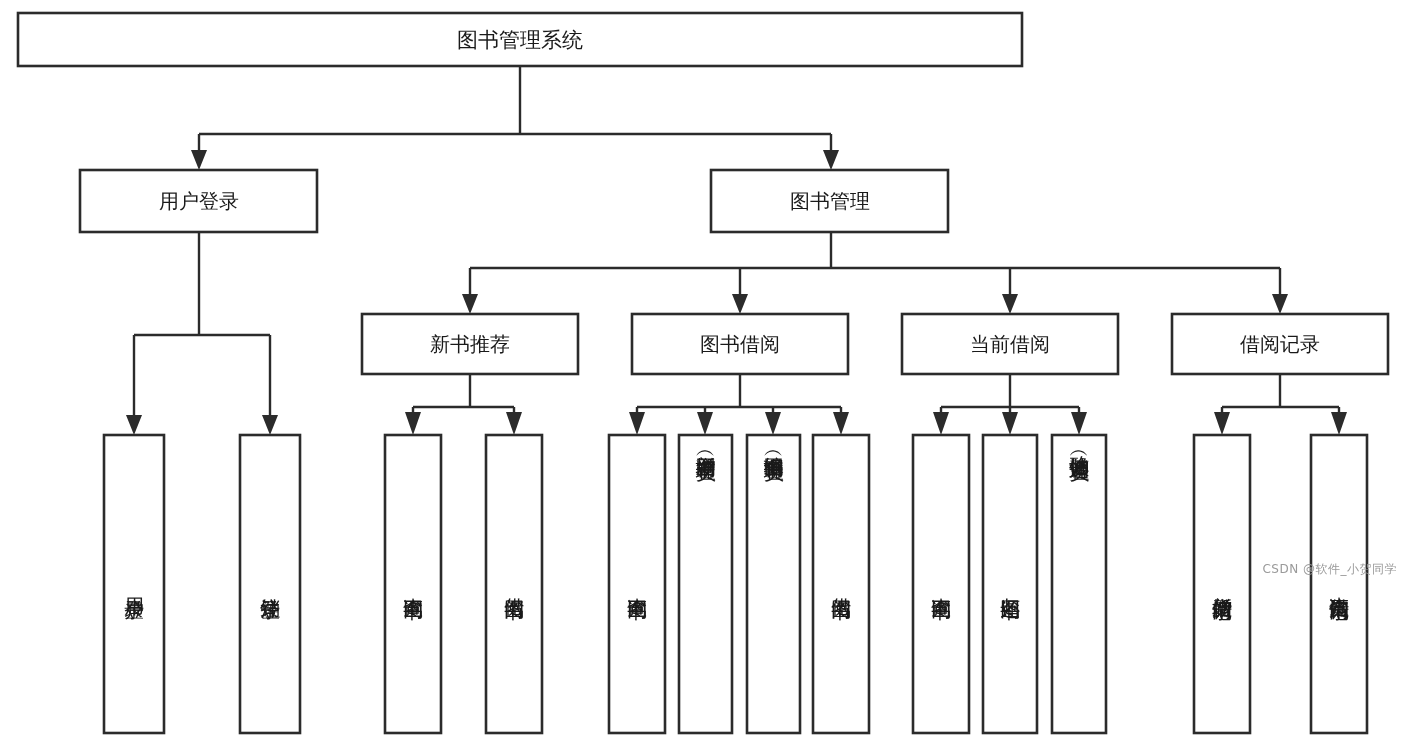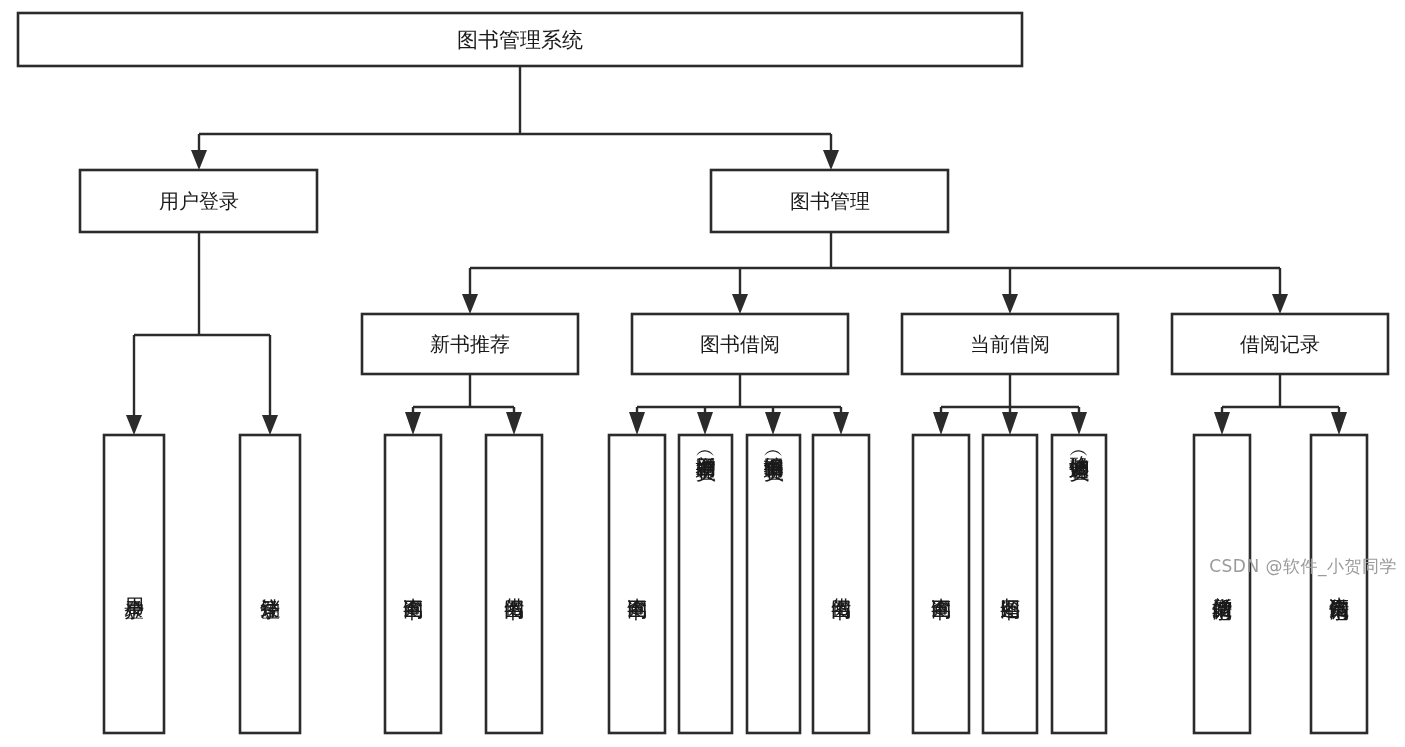--- a/index.html
+++ b/index.html
@@ -69,21 +69,21 @@
     text-orientation: upright;
     letter-spacing: 1px;
     white-space: nowrap;
     text-align: center;
   }
   .watermark {
     position: absolute;
     right: 8px;
     bottom: 6px;
     font-family: "DejaVu Sans", "Liberation Sans", sans-serif;
-    font-size: 17px;
+    font-size: 12px;
     color: #9a9a9a;
     white-space: nowrap;
     letter-spacing: 0.5px;
   }
 </style>
 </head>
 <body>
 
 <div id="diagram-root">
 

